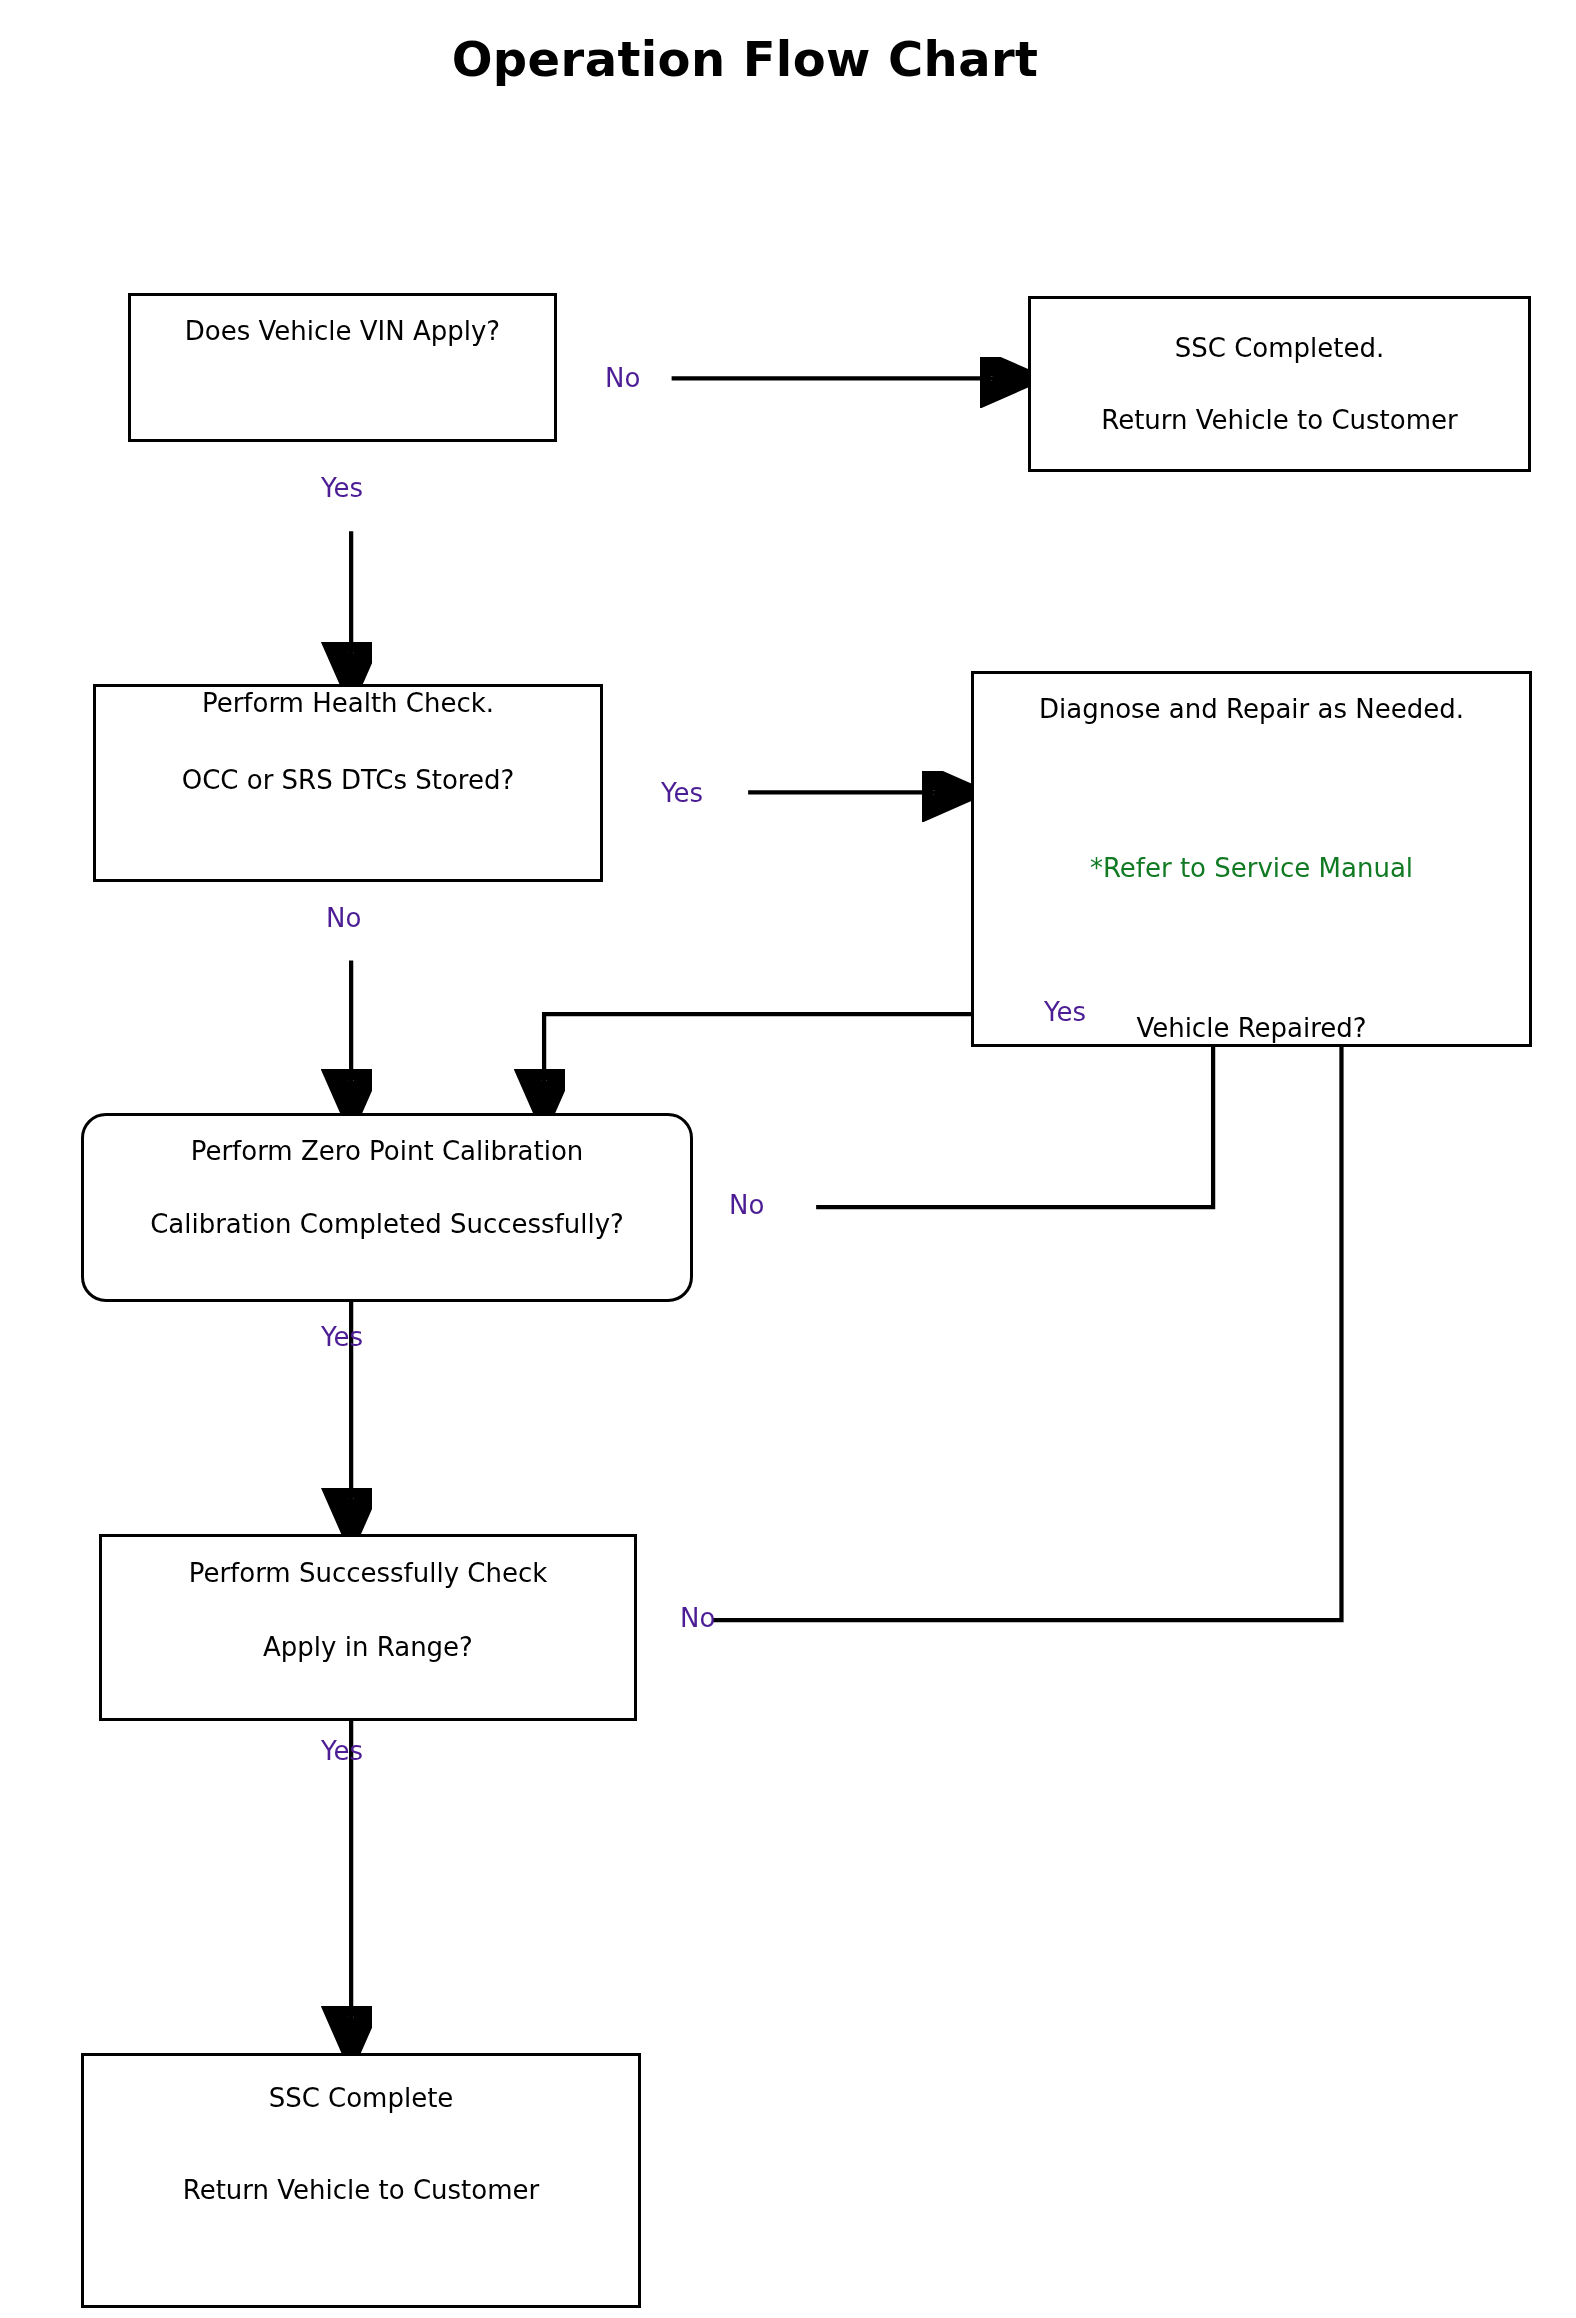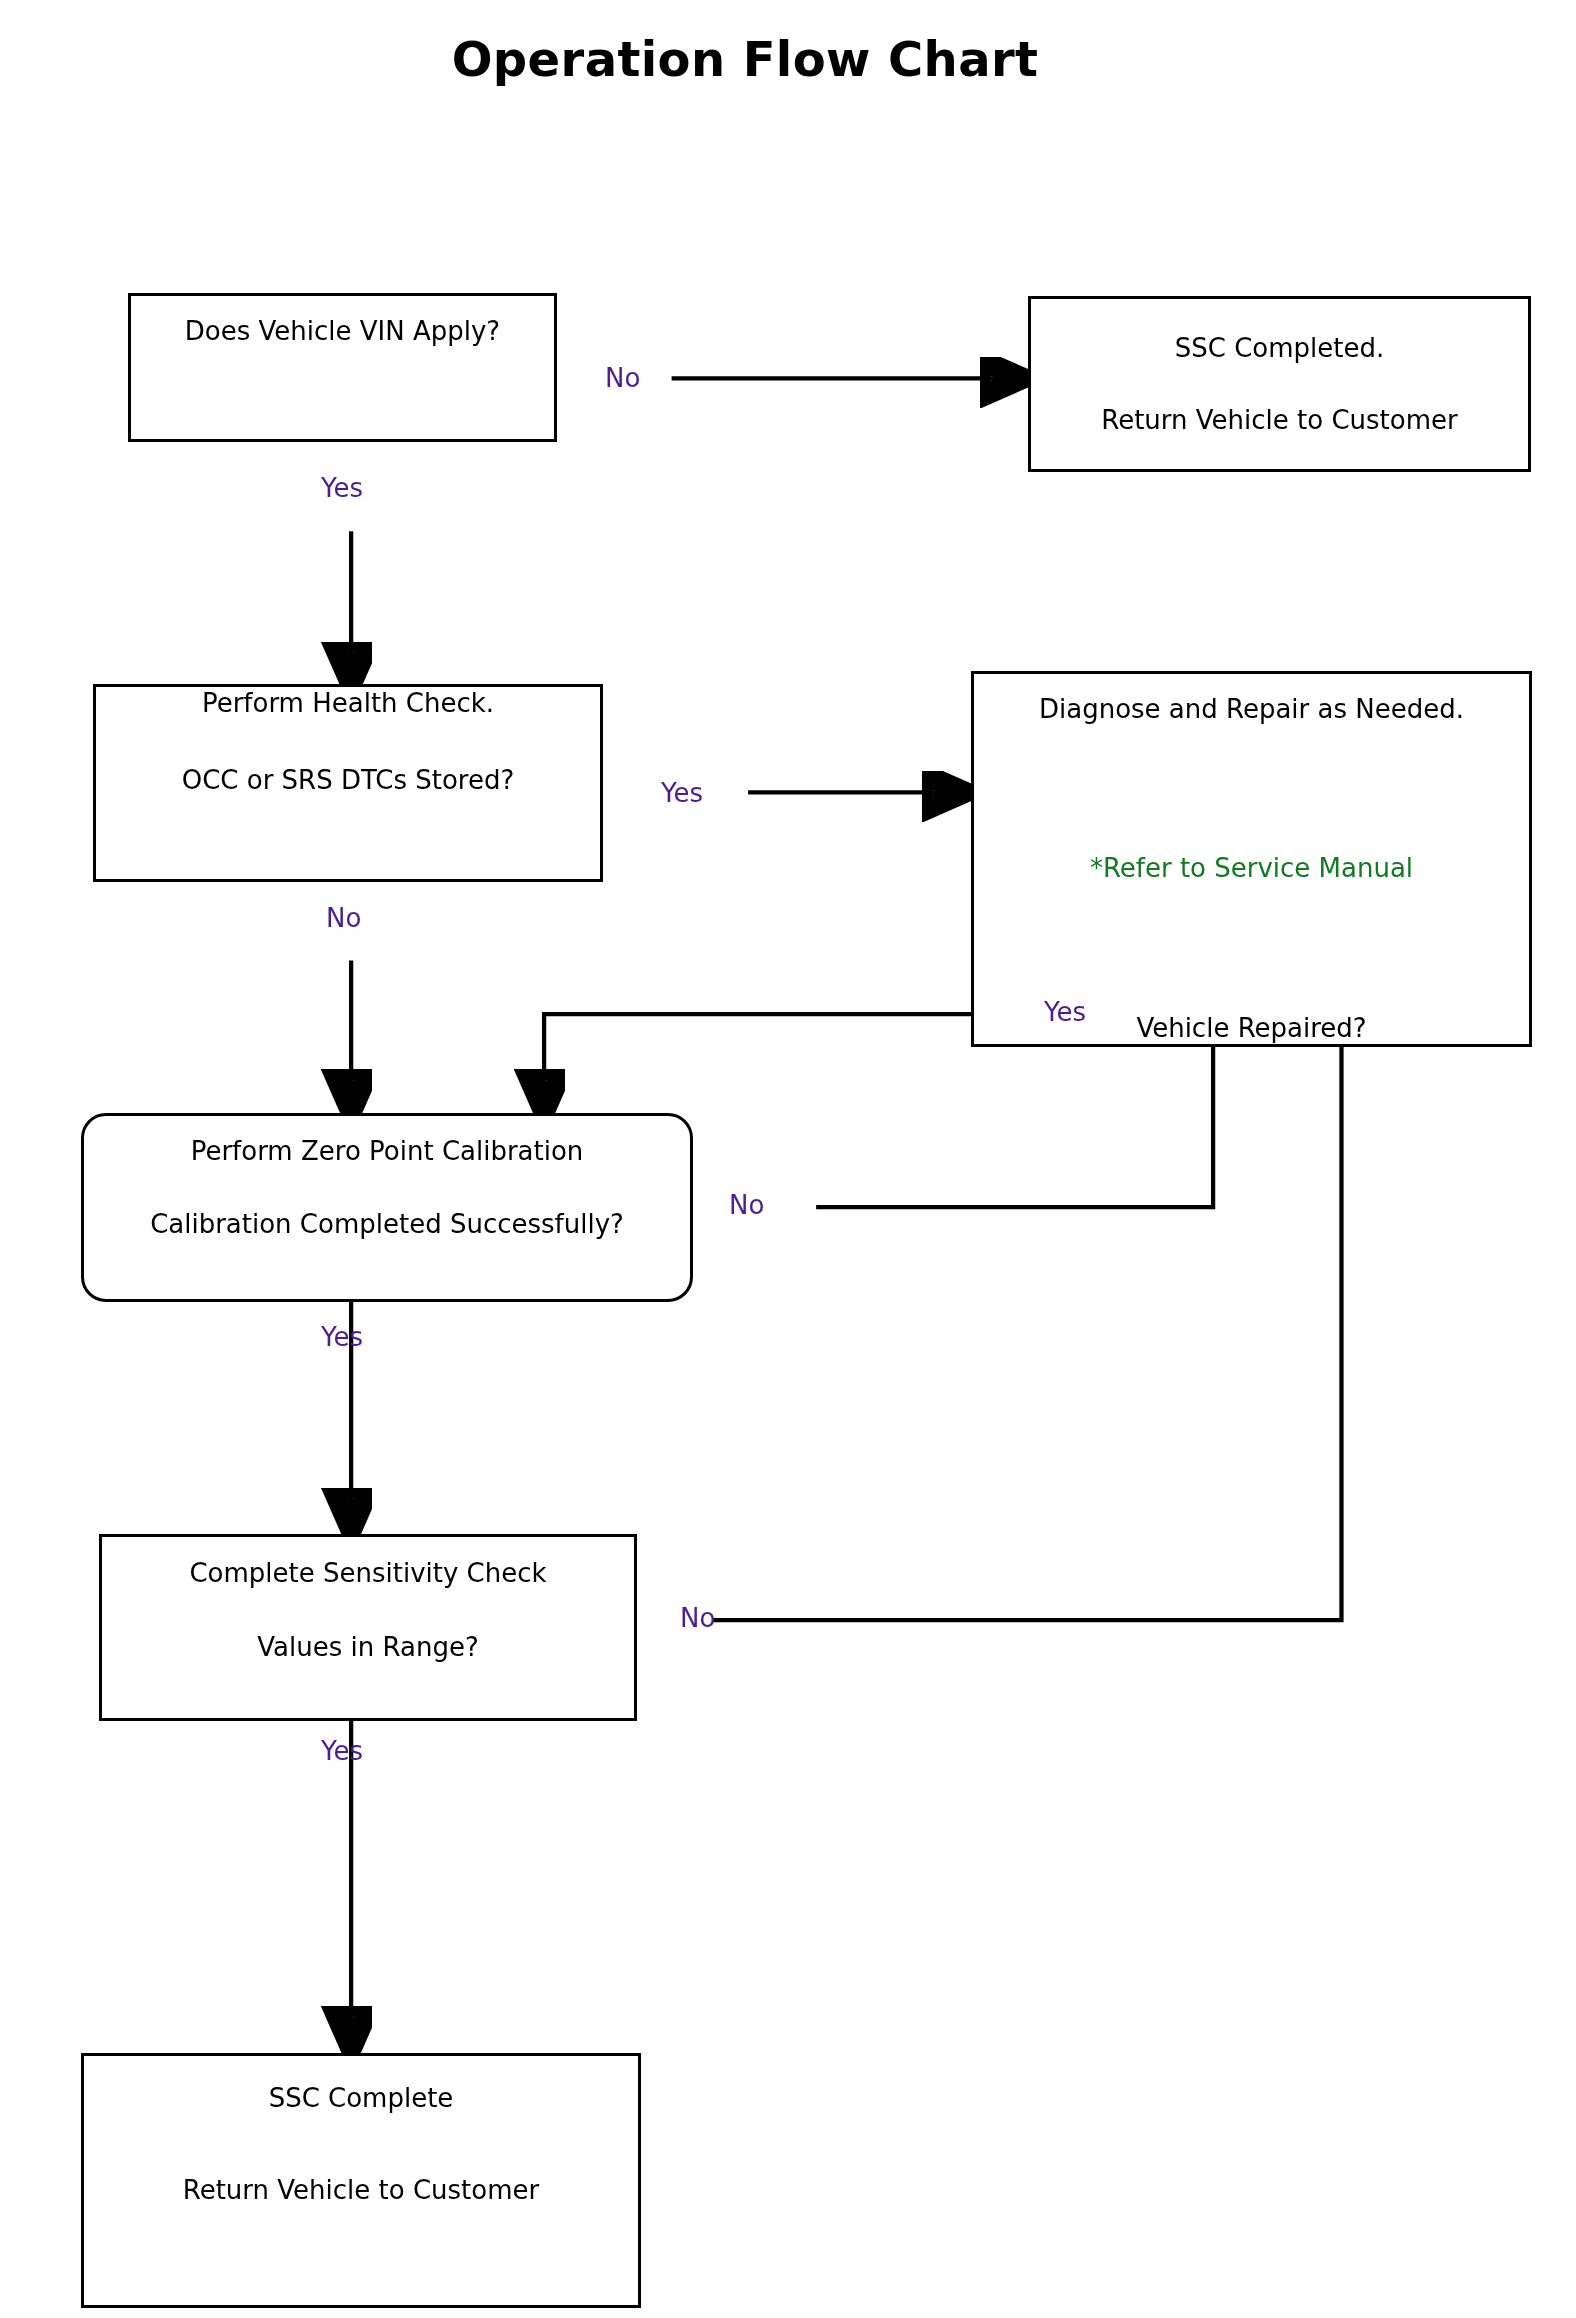--- a/index.html
+++ b/index.html
@@ -118,22 +118,22 @@
     <span class="line accent">*Refer to Service Manual</span>
     <span class="line">Vehicle Repaired?</span>
   </div>
 
   <div class="node" style="left:81px; top:1113px; width:612px; height:189px; justify-content:flex-start; padding-top:18.7px; gap:41px;border-radius:25px;">
     <span class="line">Perform Zero Point Calibration</span>
     <span class="line">Calibration Completed Successfully?</span>
   </div>
 
   <div class="node" style="left:99px; top:1534px; width:538px; height:187px; justify-content:flex-start; padding-top:20.4px; gap:41px;">
-    <span class="line">Complete Sensitivity Check</span>
-    <span class="line">Values in Range?</span>
+    <span class="line">Perform Successfully Check</span>
+    <span class="line">Apply in Range?</span>
   </div>
 
   <div class="node" style="left:81px; top:2053px; width:560px; height:255px; justify-content:flex-start; padding-top:25.5px; gap:60px;">
     <span class="line">SSC Complete</span>
     <span class="line">Return Vehicle to Customer</span>
   </div>
 
   <div class="edge-label" style="left:605px; top:363px;">No</div>
 
   <div class="edge-label" style="left:321px; top:473px;">Yes</div>

